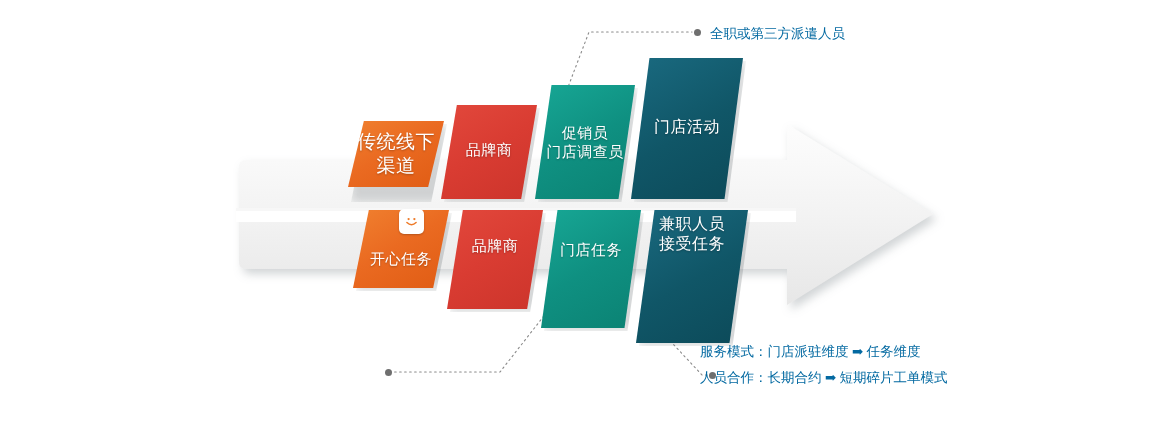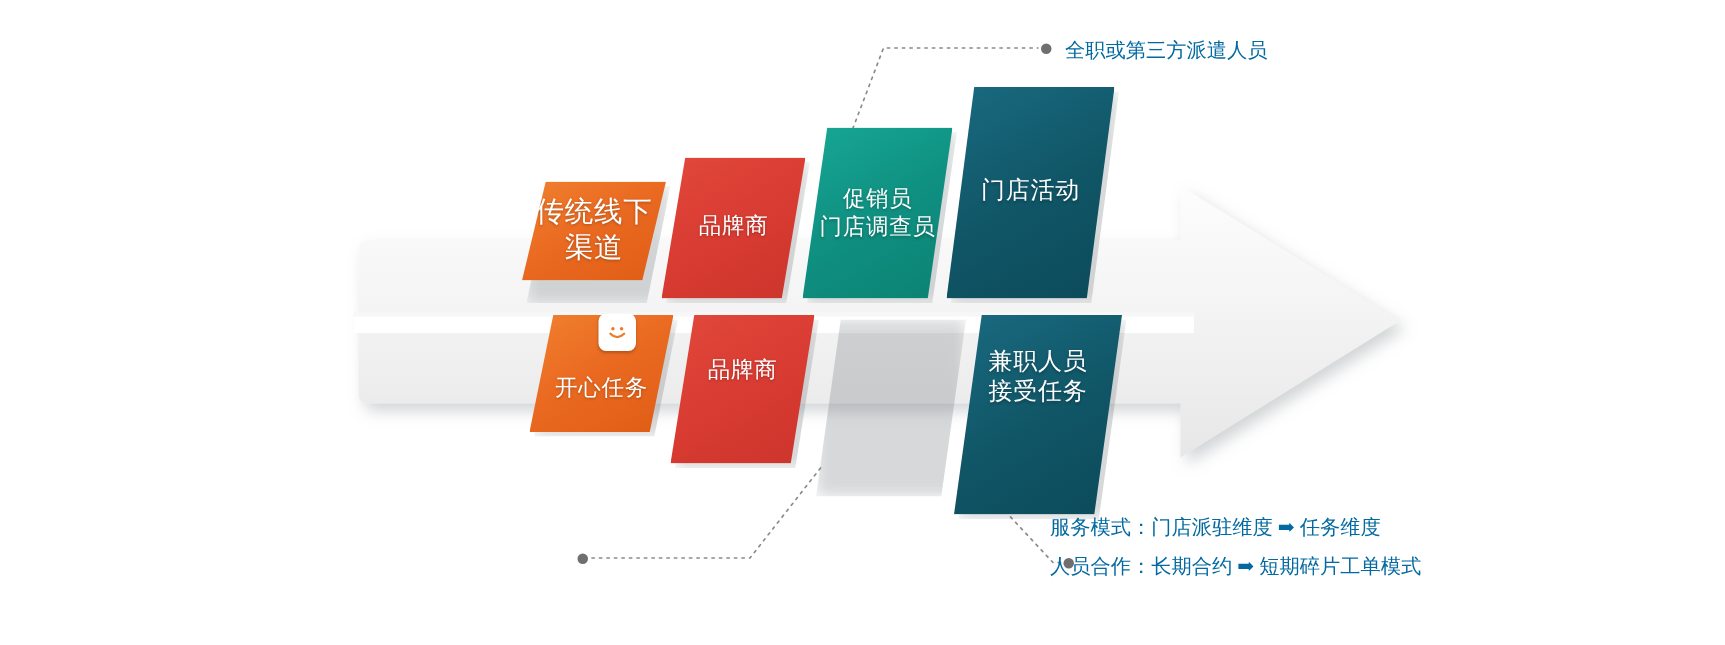--- a/index.html
+++ b/index.html
@@ -159,22 +159,25 @@
       <circle cx="6.6" cy="7.2" r="1.35" fill="#ee7a28"></circle>
       <circle cx="13.4" cy="7.2" r="1.35" fill="#ee7a28"></circle>
       <path d="M 4.6 11.2 Q 10 16.4 15.4 11.2" fill="none" stroke="#ee7a28" stroke-width="1.8" stroke-linecap="round"></path>
     </svg>
   </div>
 
   <div class="chev c-red" style="left:447px;top:210px;width:96px;height:99px;font-size:15px;align-items:flex-start;padding-top:28px;box-sizing:border-box;">
     <span class="lbl">品牌商</span>
   </div>
 
+  <div class="chev c-teal" style="left:541px;top:210px;width:100px;height:118px;font-size:15px;align-items:flex-start;padding-top:30px;box-sizing:border-box;">
+    <span class="lbl">门店任务</span>
+  </div>
 
-  <div class="chev c-dteal" style="left:636px;top:210px;width:112px;height:133px;font-size:16px;align-items:flex-start;padding-top:22px;box-sizing:border-box;">
+  <div class="chev c-dteal" style="left:636px;top:210px;width:112px;height:133px;font-size:16px;align-items:flex-start;padding-top:4px;box-sizing:border-box;">
     <span class="lbl">兼职人员
 接受任务</span>
   </div>
 
   <div class="dot" style="left:694px;top:29px;"></div>
   <div class="anno" style="left:710px;top:21px;">全职或第三方派遣人员</div>
 
   <div class="dot" style="left:385px;top:369px;"></div>
 
   <div class="dot" style="left:709px;top:372px;"></div>

